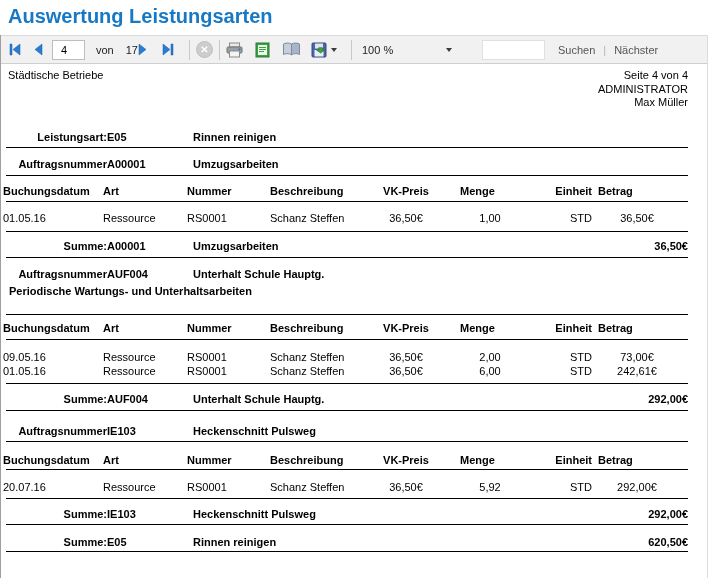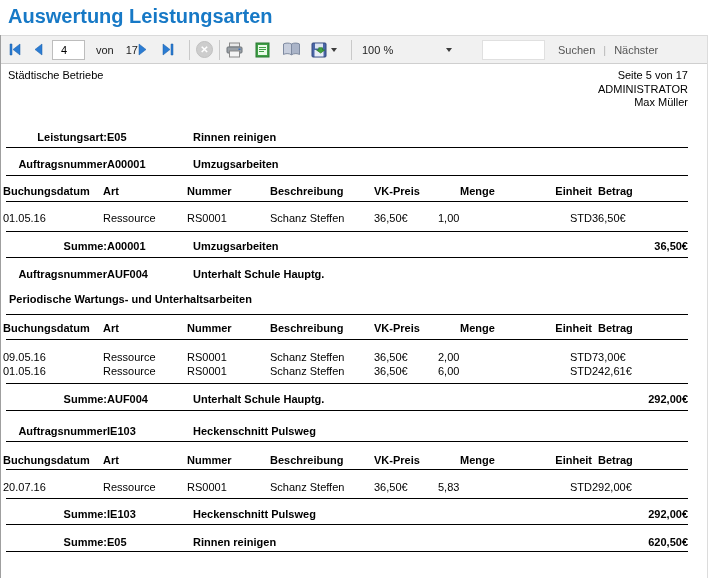--- a/index.html
+++ b/index.html
@@ -49,30 +49,30 @@
 
   .hline { position:absolute; left:5px; width:682px; height:1px; background:#000; }
 
   .grow {
     position:absolute; left:6px; width:681px; height:13px;
     display:grid; grid-template-columns:100px 86px 1fr 120px;
     font-weight:bold; line-height:13px;
   }
   .grow .gl { padding-left:2px;text-align:right; }
   .grow .ga { text-align:right; }
-  .grow2 { position:absolute; left:8px; font-weight:bold; line-height:13px;margin-top:8px; }
+  .grow2 { position:absolute; left:8px; font-weight:bold; line-height:13px; }
 
   .trow {
     position:absolute; left:0; width:681px; height:13px;
     display:grid; grid-template-columns:100px 84px 83px 106px 64px 104px 50px 1fr;
     line-height:13px;
   }
   .trow.head { font-weight:bold; }
   .trow > div { padding-left:2px; overflow:hidden; white-space:nowrap; }
-  .trow .r { text-align:left; padding-left:0; }
+  .trow .r { text-align:center; padding-left:0; }
   .trow .h-menge { padding-left:22px; }
   .trow .c-einheit { padding-left:7px;text-align:right; }
   .trow .h-betrag { padding-left:6px; }
 
   svg { display:block; }
 </style>
 </head>
 <body>
 
 <div class="title">Auswertung Leistungsarten</div>
@@ -165,21 +165,21 @@
     </div>
     <input class="search-input" value="" style="">
     <div class="tbtn txtbtn" style="margin-left:9px">Suchen</div>
     <span class="txtbtn-sep">|</span>
     <div class="tbtn txtbtn">Nächster</div>
   </div>
 
   <div class="report">
     <div class="company">Städtische Betriebe</div>
     <div class="rheader">
-      <div>Seite 5 von 17</div>
+      <div>Seite 4 von 4</div>
       <div>ADMINISTRATOR</div>
       <div>Max Müller</div>
     </div>
 
     <div class="grow" style="top:67px">
       <div class="gl">Leistungsart:</div>
       <div>E05</div>
       <div>Rinnen reinigen</div>
       <div class="ga"></div>
     </div>
@@ -295,21 +295,21 @@
       <div class="h-betrag">Betrag</div>
     </div>
     <div class="hline" style="top:405px"></div>
 
     <div class="trow" style="top:417px">
       <div>20.07.16</div>
       <div>Ressource</div>
       <div>RS0001</div>
       <div>Schanz Steffen</div>
       <div class="r">36,50€</div>
-      <div class="r">5,83</div>
+      <div class="r">5,92</div>
       <div class="c-einheit">STD</div>
       <div class="r">292,00€</div>
     </div>
     <div class="hline" style="top:434px"></div>
 
     <div class="grow" style="top:444px">
       <div class="gl">Summe:</div>
       <div>IE103</div>
       <div>Heckenschnitt Pulsweg</div>
       <div class="ga">292,00€</div>

